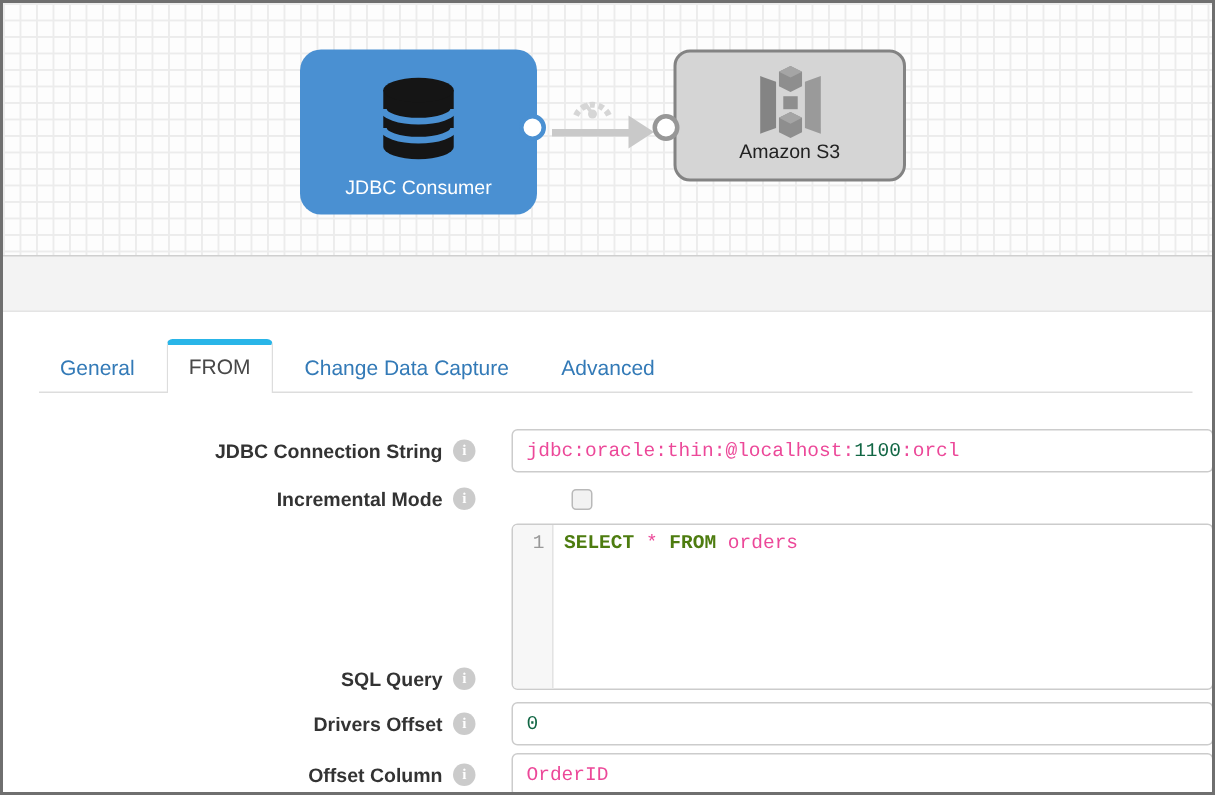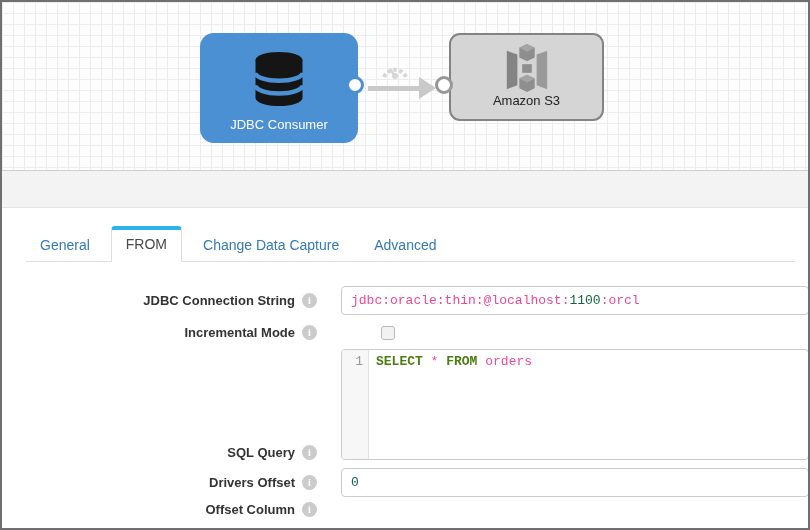--- a/index.html
+++ b/index.html
@@ -251,17 +251,20 @@
         <div class="field-cell">
           <div class="tinput"><span class="tok-number">0</span></div>
         </div>
       </div>
 
       <div class="row">
         <div class="lab-cell">
           <span class="lab">Offset Column</span>
           <span class="info">i</span>
         </div>
+        <div class="field-cell">
+          <div class="tinput"><span class="tok-plain">OrderID</span></div>
+        </div>
       </div>
 
     </div>
   </div>
 </div>
 
 </body></html>

